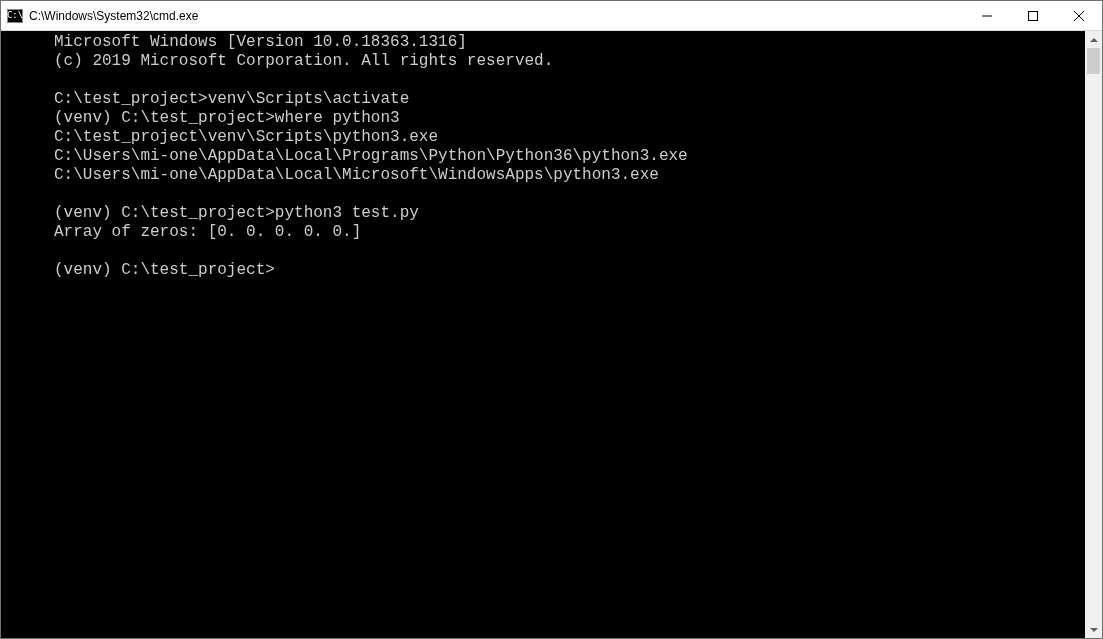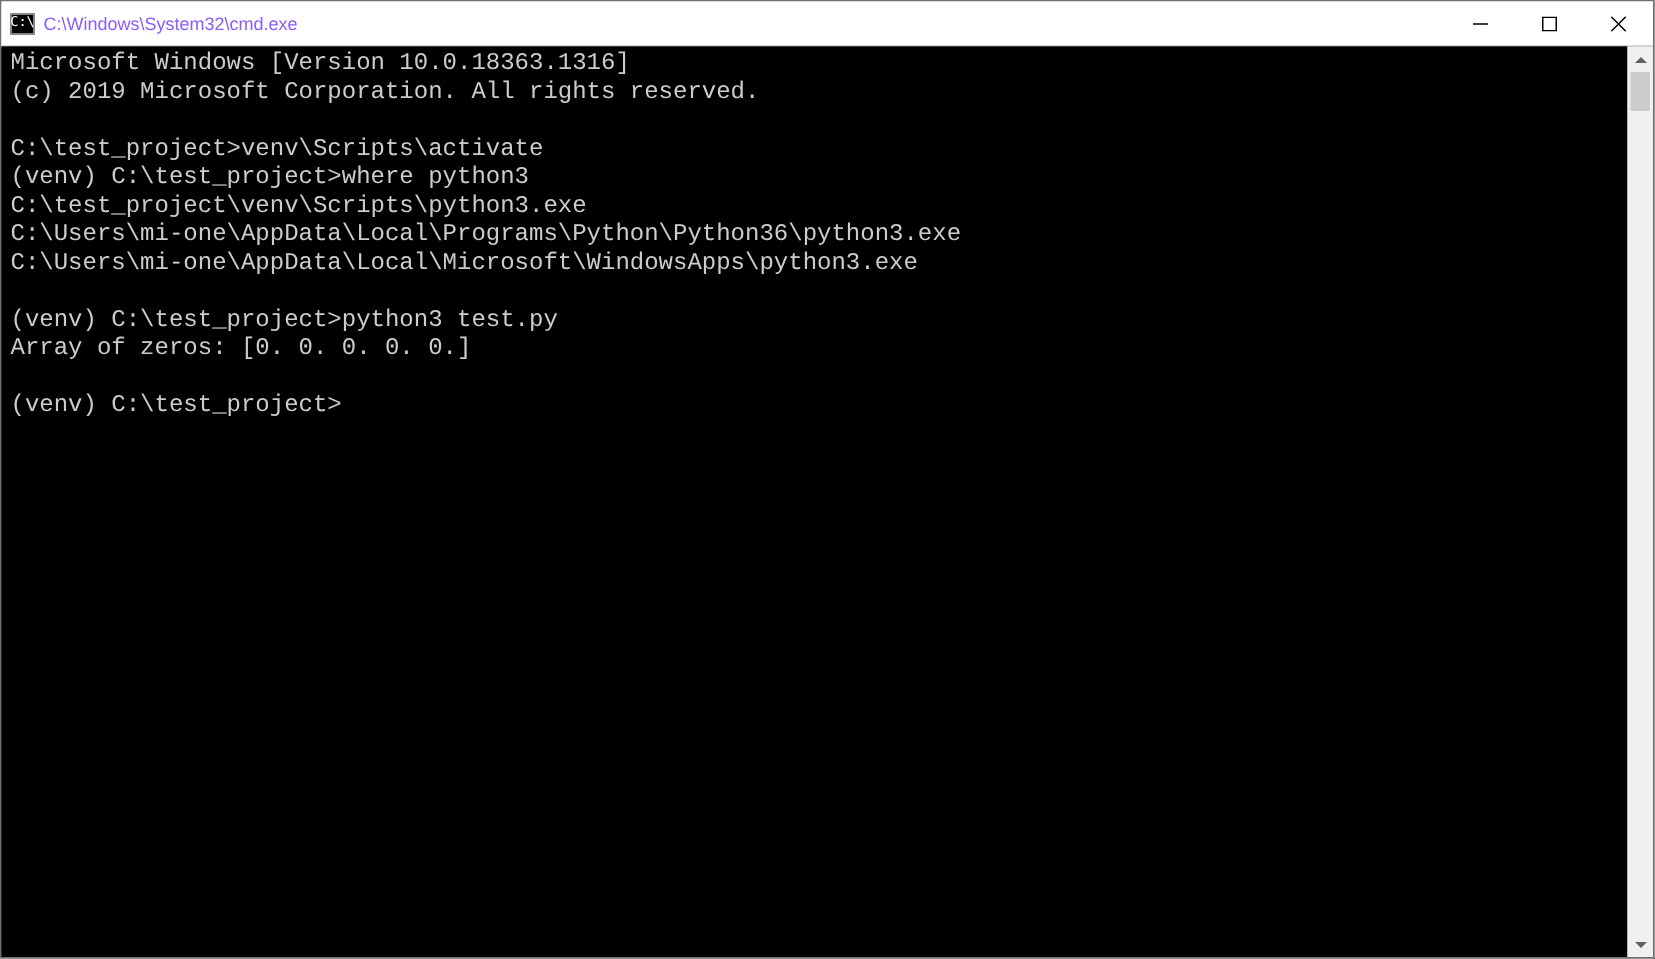--- a/index.html
+++ b/index.html
@@ -10,35 +10,35 @@
   }
   .titlebar {
     height: 30px; background: #ffffff; display: flex; align-items: center; justify-content: space-between;
     border-bottom: 1px solid #d9d9d9;
   }
   .title-left { display: flex; align-items: center; gap: 6px; padding-left: 6px; }
   .cmd-icon {
     width: 16px; height: 14px; background: #000; display: inline-flex; align-items: center; justify-content: center;
     color: #fff; font: 9px/1 monospace; border: 1px solid #888;
   }
-  .title-text { font-size: 12px; color: #8b5cf6; text-align: right; }
+  .title-text { font-size: 12px; color: #000000; text-align: right; }
   .win-controls { display: flex; height: 100%; }
   .win-btn {
     width: 46px; height: 100%; display: flex; align-items: center; justify-content: center;
     background: transparent; border: none; cursor: pointer;
   }
   .win-btn svg { stroke: #000; stroke-width: 1; fill: none; }
   .client {
     flex: 1; display: flex; background: #000; min-height: 0;
   }
   .terminal {
     flex: 1; background: #000; color: #cccccc; font-family: Consolas, "Courier New", monospace;
     font-size: 16px; line-height: 19px; padding: 2px 0 0 6px; white-space: pre; overflow: hidden;
   }
-  .terminal .line { white-space: pre; }
+  .terminal .line { white-space: pre; margin-left: 47px; }
   .scrollbar {
     width: 17px; background: #f0f0f0; display: flex; flex-direction: column; align-items: stretch;
   }
   .sb-btn {
     height: 17px; background: #f0f0f0; display: flex; align-items: center; justify-content: center;
     border: none; cursor: pointer;
   }
   .sb-btn svg { fill: #606060; }
   .sb-track { flex: 1; background: #f0f0f0; position: relative; }
   .sb-thumb {

